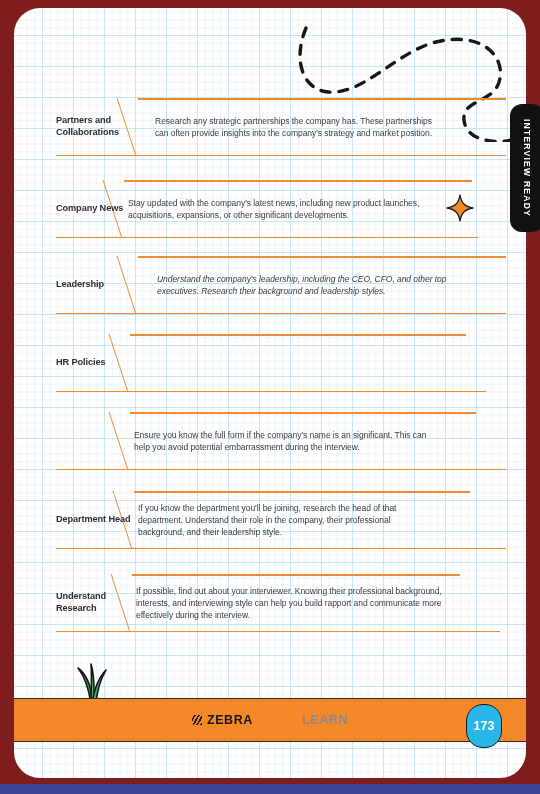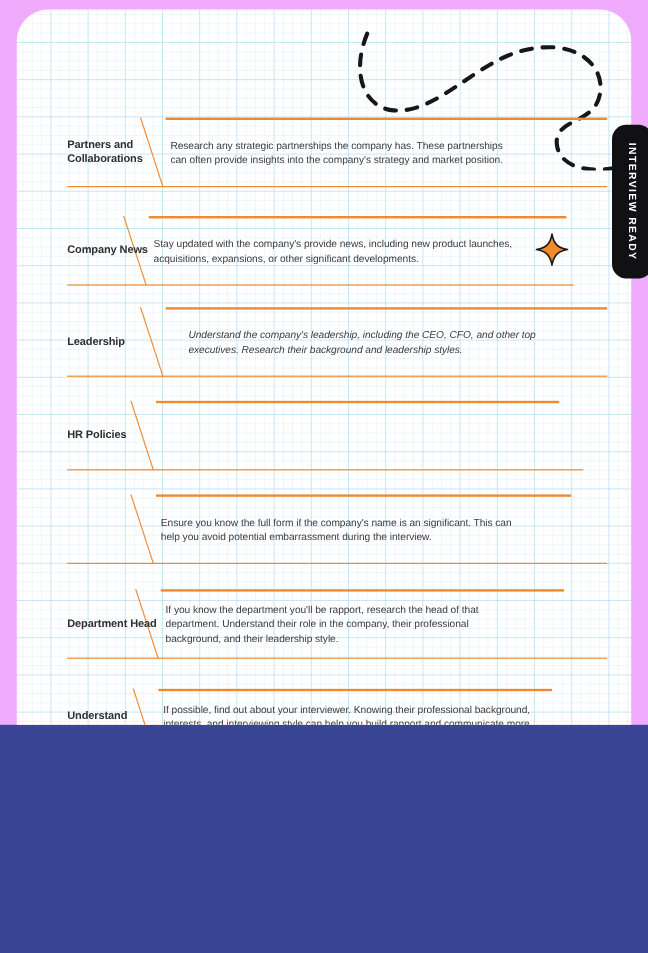--- a/index.html
+++ b/index.html
@@ -4,22 +4,22 @@
 <style>
   html,body{margin:0;padding:0;}
   body{
     width:540px;height:794px;
     background:#3b4596;
     font-family:"Liberation Sans", sans-serif;
     overflow:hidden;
   }
   .page{
     position:relative;
-    width:540px;height:604px;
-    background:#f0abfc;
+    width:540px;height:784px;
+    background:#7f1d1d;
     overflow:hidden;
   }
   
   .sheet{
     position:absolute;
     left:14px;top:8px;
     width:512px;height:770px;
     background:#ffffff;
     border-radius:26px;
     overflow:hidden;
@@ -188,29 +188,29 @@
       <path d="M20 16 C 6 50, 18 78, 42 80 C 78 83, 110 40, 150 30 C 196 19, 218 44, 214 66 C 210 92, 176 86, 178 108 C 180 128, 206 132, 226 128" stroke="#17171a" stroke-width="3.4" stroke-linecap="round" stroke-dasharray="9 9"></path>
     </svg>
 
     <div class="rows">
 
       <div class="row" style="top:82px;">
         <div class="line-top" style="left:124px;width:368px;"></div>
         <div class="diag" style="left:112px;"></div>
         <div class="line-bottom" style="width:450px;"></div>
         <div class="row-label">Partners and Collaborations</div>
-        <div class="row-text" style="left:128px;width:290px;">Research any strategic partnerships the company has. These partnerships can often provide insights into the company's strategy and market position.</div>
+        <div class="row-text" style="left:128px;width:290px;text-align:right;">Research any strategic partnerships the company has. These partnerships can often provide insights into the company's strategy and market position.</div>
       </div>
 
       <div class="row" style="top:164px;">
         <div class="line-top" style="left:110px;width:348px;"></div>
         <div class="diag" style="left:98px;"></div>
         <div class="line-bottom" style="width:422px;"></div>
         <div class="row-label">Company News</div>
-        <div class="row-text" style="left:114px;width:300px;">Stay updated with the company's provide news, including new product launches, acquisitions, expansions, or other significant developments.</div>
+        <div class="row-text" style="left:114px;width:300px;">Stay updated with the company's latest news, including new product launches, acquisitions, expansions, or other significant developments.</div>
       </div>
 
       <div class="row" style="top:240px;">
         <div class="line-top" style="left:124px;width:368px;"></div>
         <div class="diag" style="left:112px;"></div>
         <div class="line-bottom" style="width:450px;"></div>
         <div class="row-label">Leadership</div>
         <div class="row-text" style="left:143px;width:310px;font-style:italic;">Understand the company's leadership, including the CEO, CFO, and other top executives. Research their background and leadership styles.</div>
       </div>
 
@@ -226,21 +226,21 @@
         <div class="diag" style="left:104px;"></div>
         <div class="line-bottom" style="width:450px;"></div>
         <div class="row-text" style="left:120px;width:306px;">Ensure you know the full form if the company's name is an significant. This can help you avoid potential embarrassment during the interview.</div>
       </div>
 
       <div class="row" style="top:475px;">
         <div class="line-top" style="left:120px;width:336px;"></div>
         <div class="diag" style="left:108px;"></div>
         <div class="line-bottom" style="width:450px;"></div>
         <div class="row-label">Department Head</div>
-        <div class="row-text" style="left:124px;width:282px;">If you know the department you'll be rapport, research the head of that department. Understand their role in the company, their professional background, and their leadership style.</div>
+        <div class="row-text" style="left:124px;width:282px;">If you know the department you'll be joining, research the head of that department. Understand their role in the company, their professional background, and their leadership style.</div>
       </div>
 
       <div class="row" style="top:558px;">
         <div class="line-top" style="left:118px;width:328px;"></div>
         <div class="diag" style="left:106px;"></div>
         <div class="line-bottom" style="width:444px;"></div>
         <div class="row-label">Understand Research</div>
         <div class="row-text" style="left:122px;width:312px;">If possible, find out about your interviewer. Knowing their professional background, interests, and interviewing style can help you build rapport and communicate more effectively during the interview.</div>
       </div>
 

